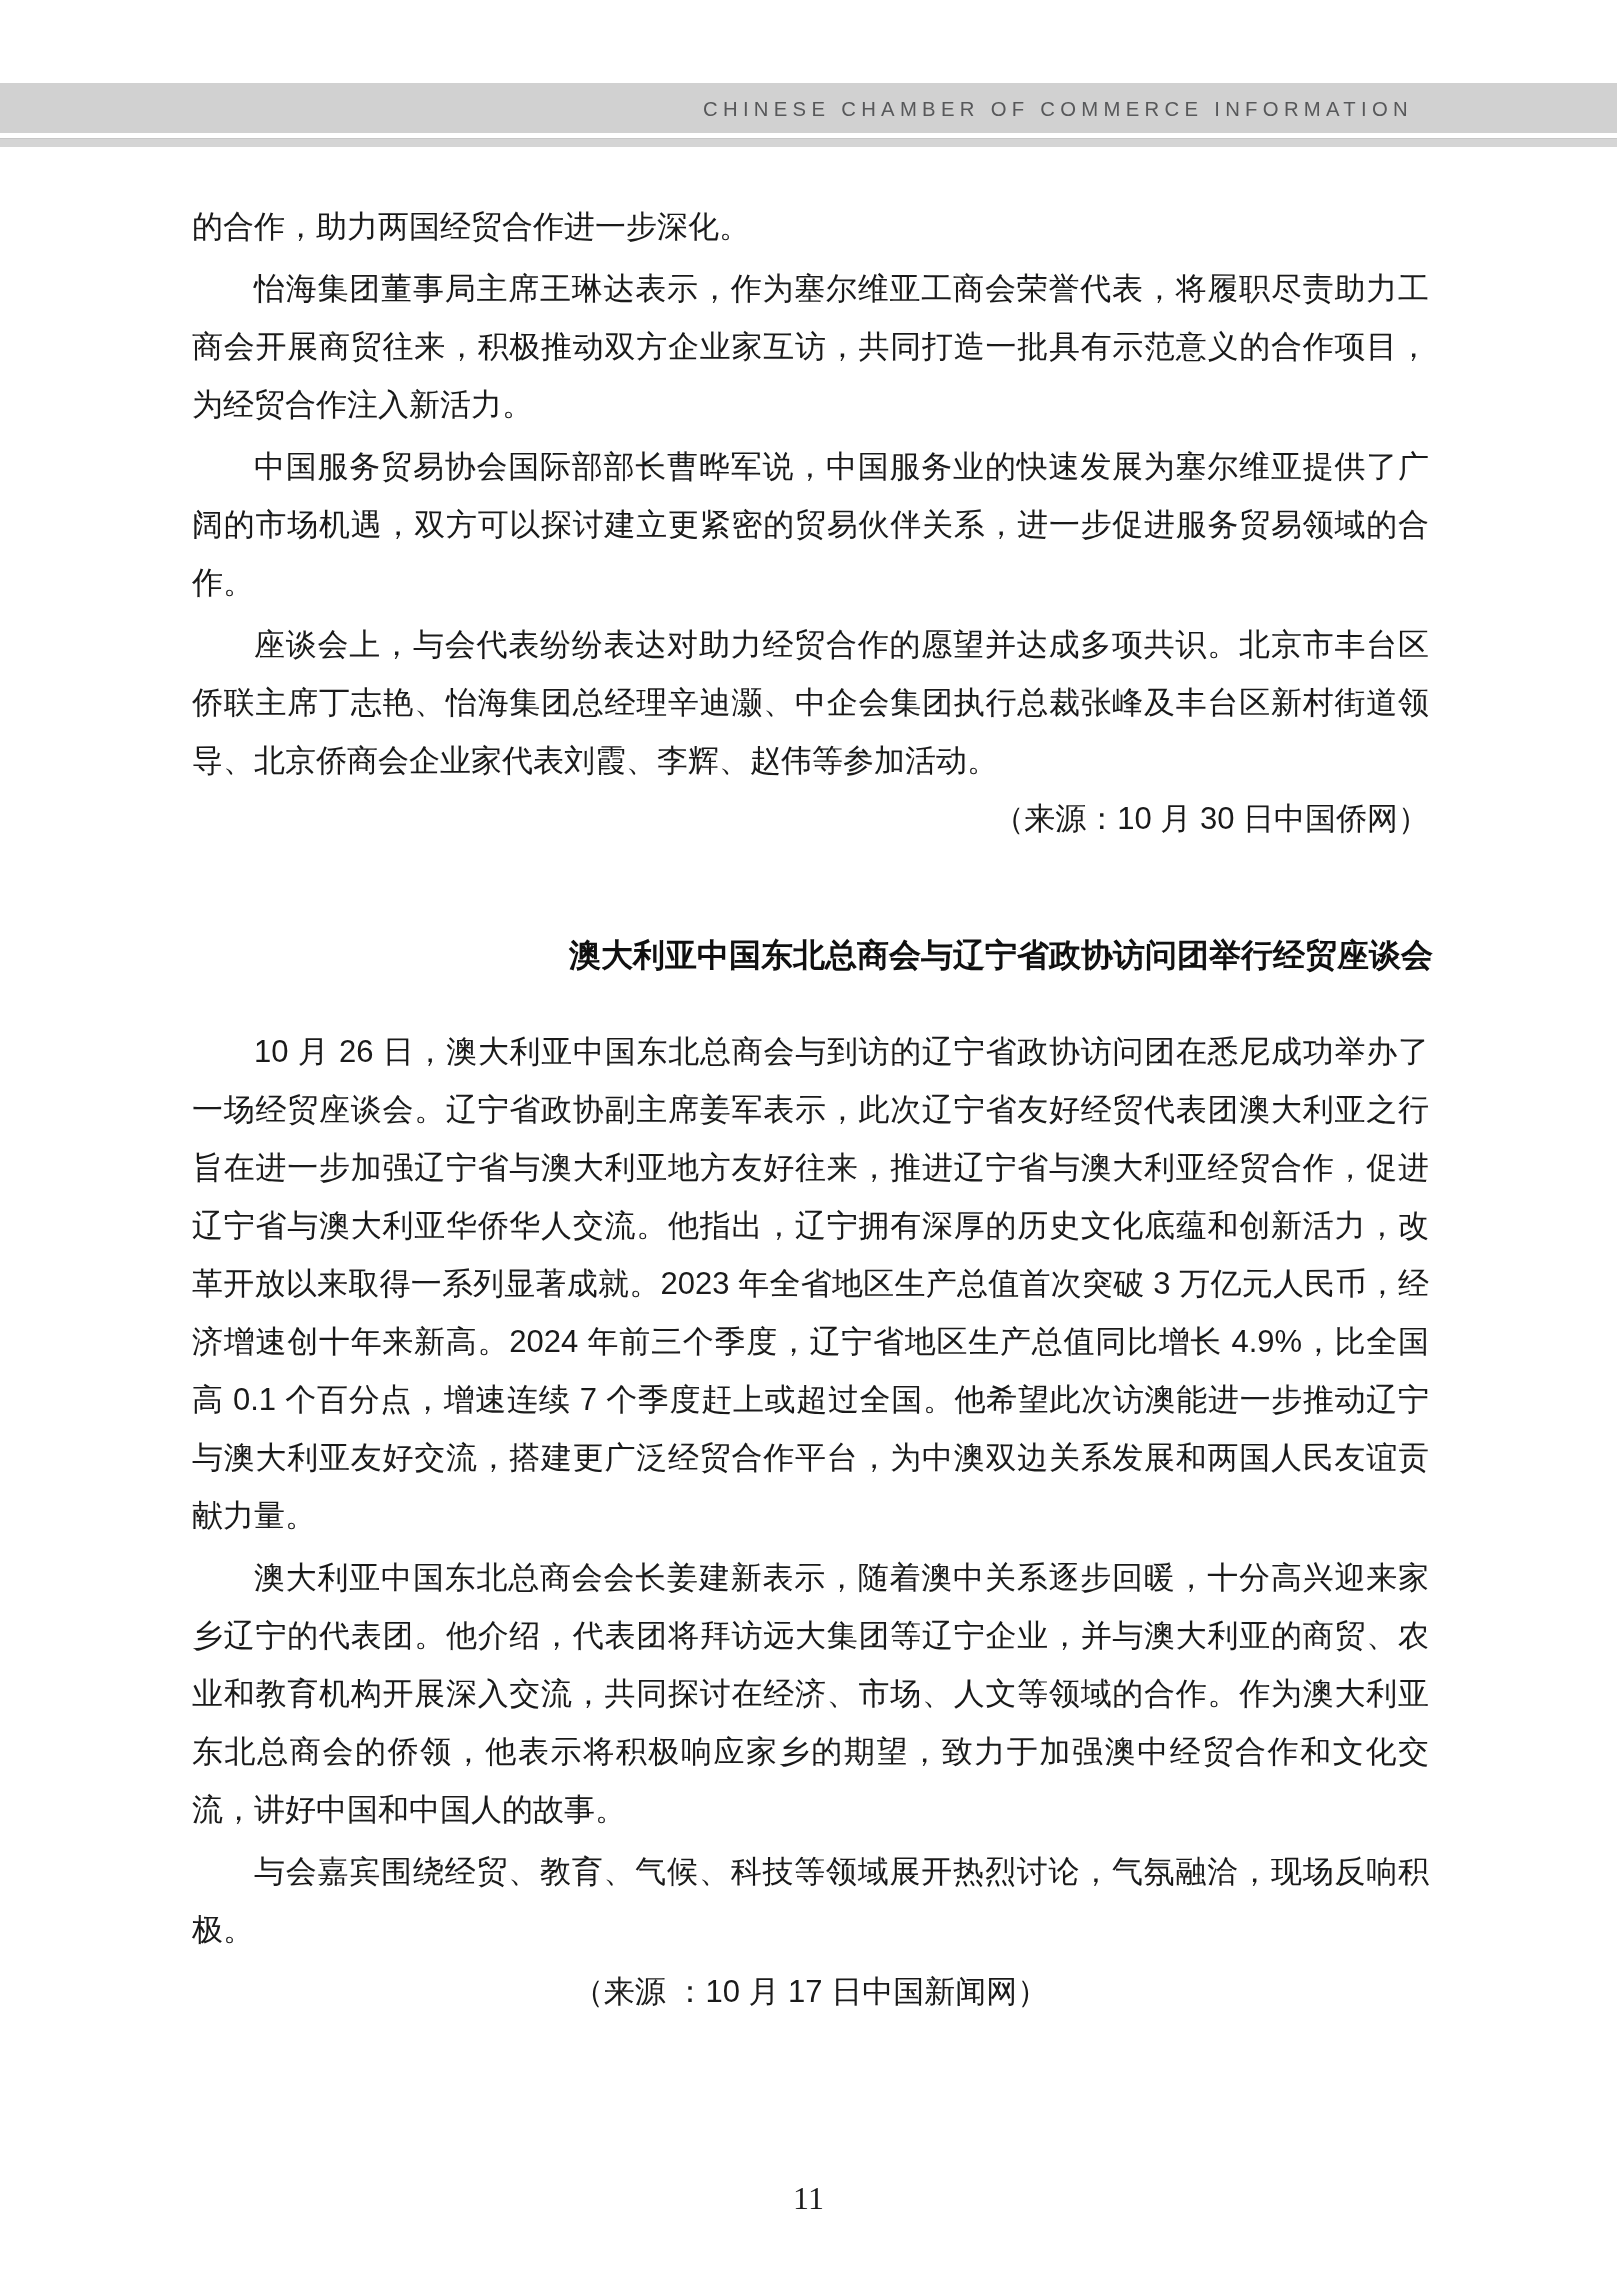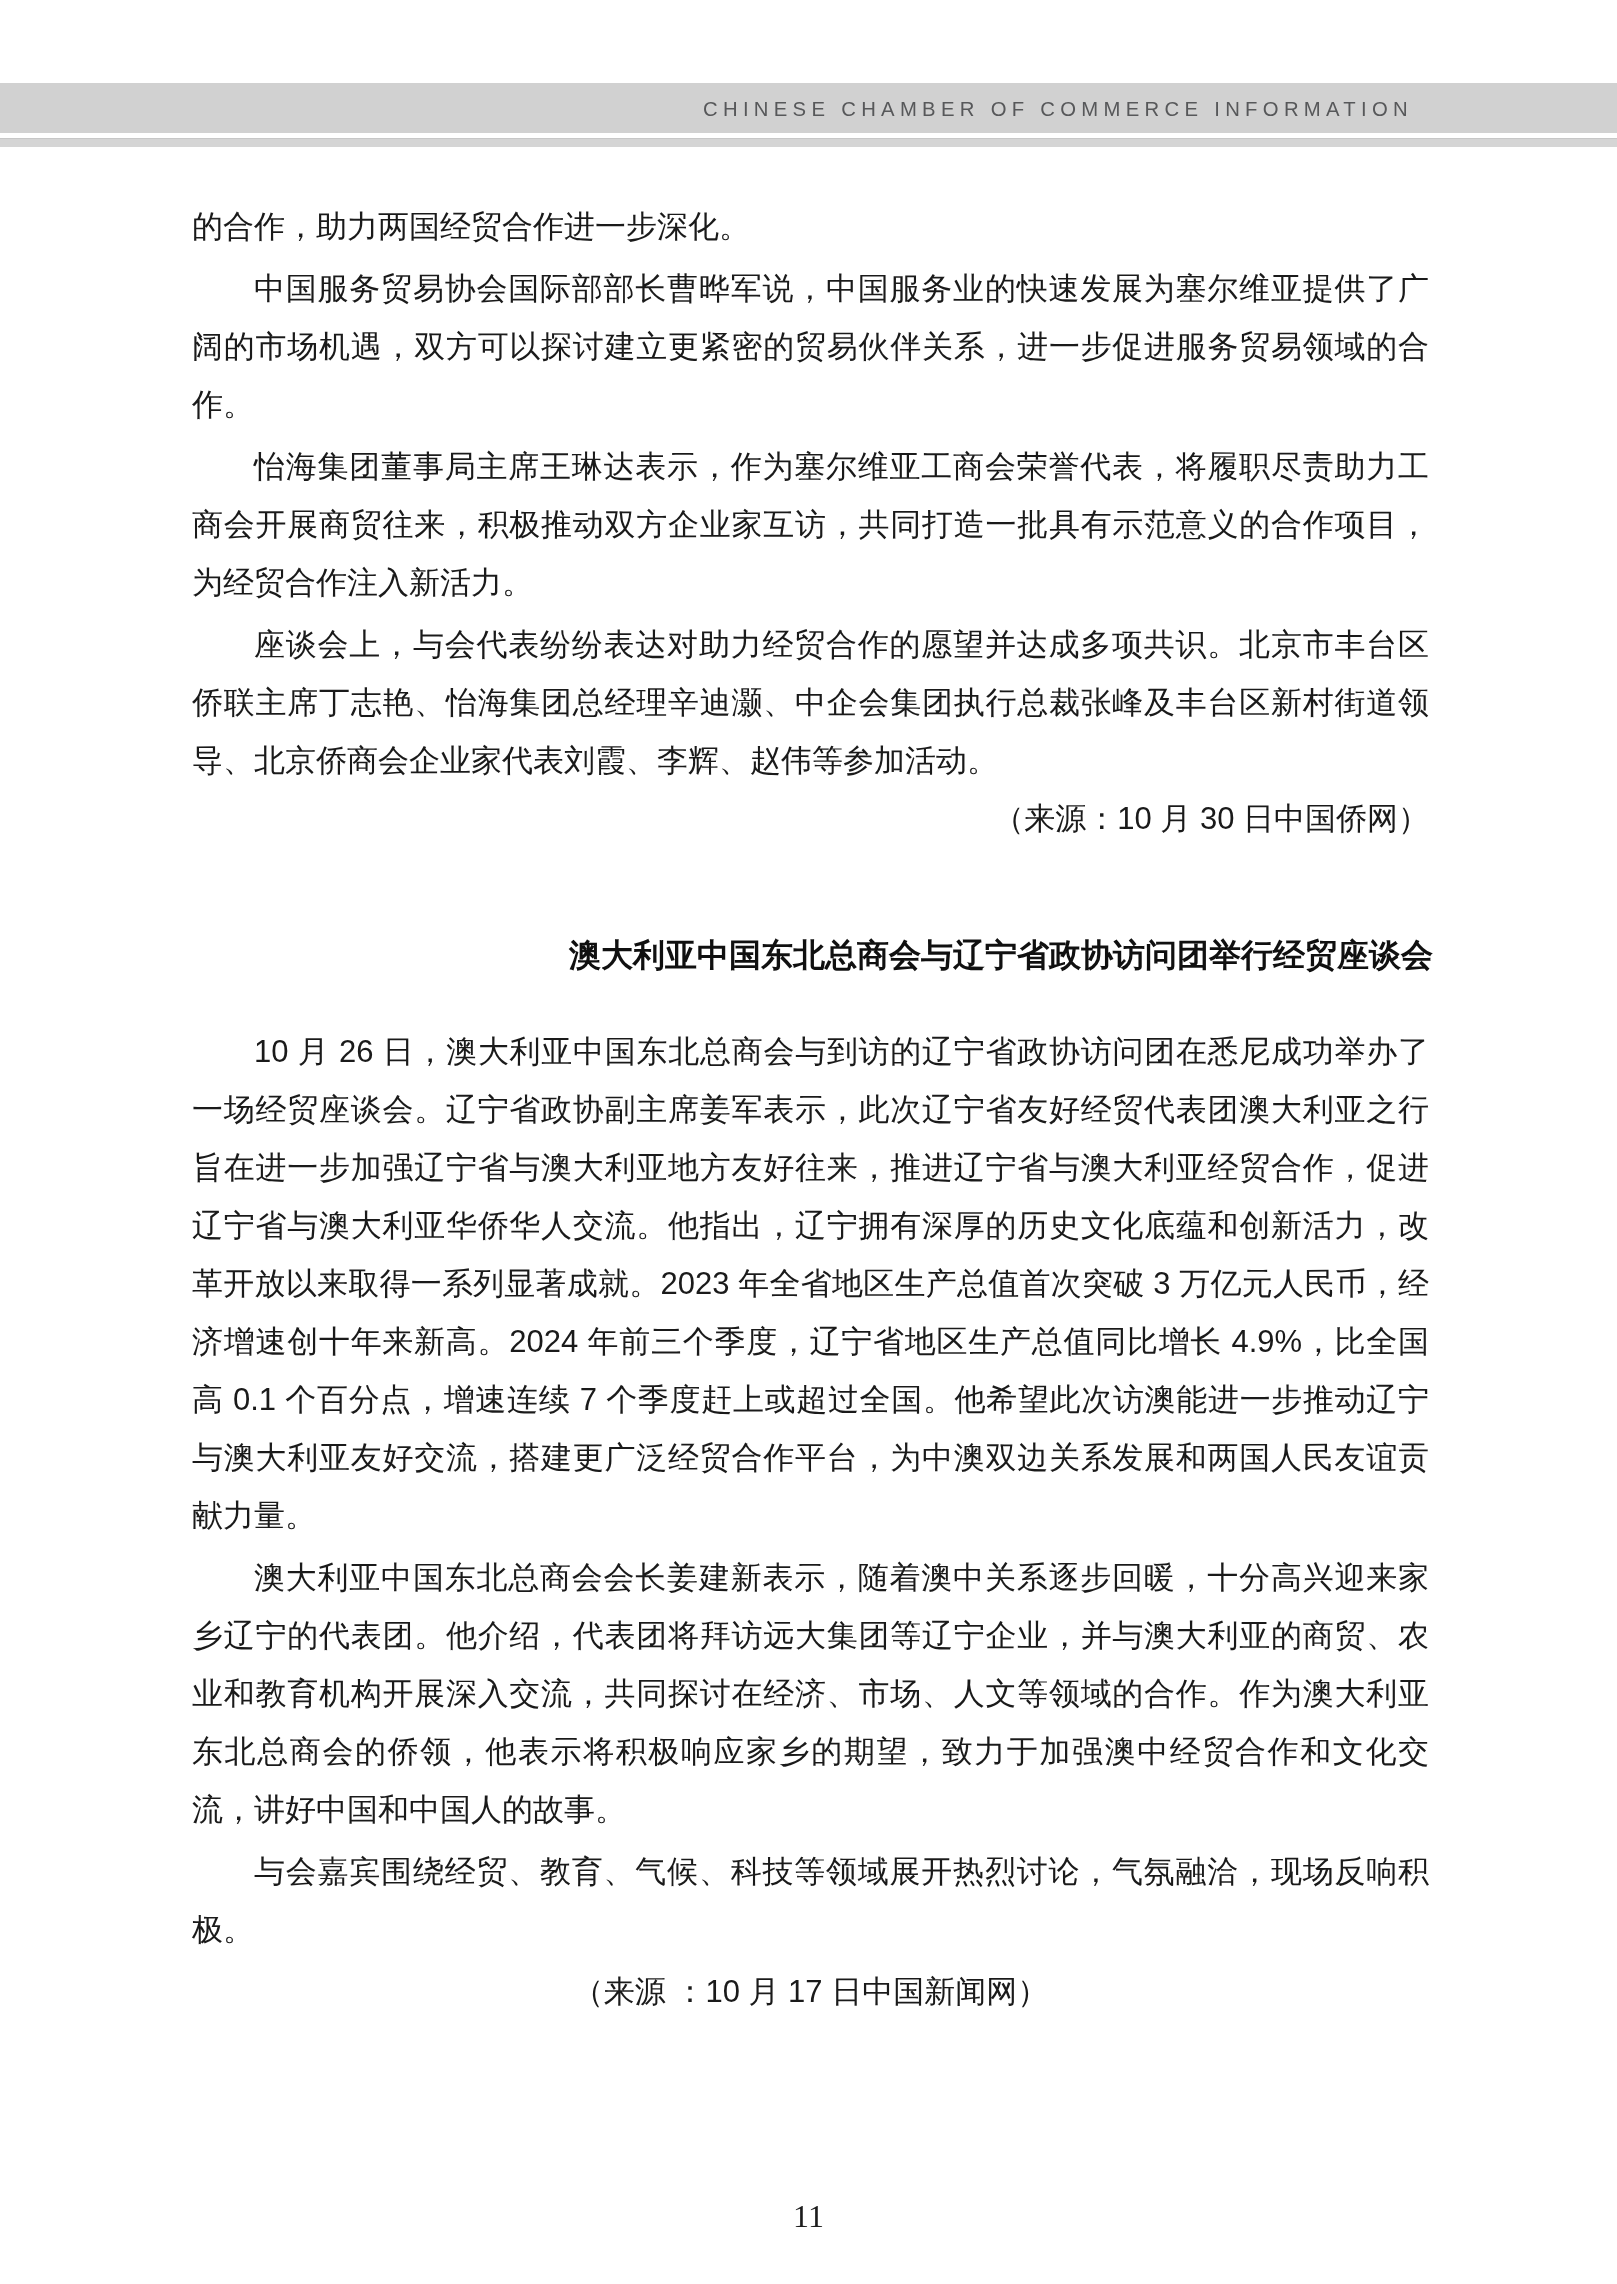--- a/index.html
+++ b/index.html
@@ -76,38 +76,37 @@
   
   .page-number {
     position: absolute;
     top: 2180px;
     left: 0;
     width: 100%;
     text-align: center;
     font-family: "Liberation Serif", serif;
     font-size: 32px;
     color: #1c1c1c;
-    margin-top: 18px;
   }
 </style>
 </head>
 <body>
 
 <div class="page">
 
   <div class="band-main">
     <span class="banner-text">CHINESE CHAMBER OF COMMERCE INFORMATION</span>
   </div>
   <div class="band-thin"></div>
 
   <div class="content">
 
     <p class="no-indent">的合作，助力两国经贸合作进一步深化。</p>
+    <p>怡海集团董事局主席王琳达表示，作为塞尔维亚工商会荣誉代表，将履职尽责助力工商会开展商贸往来，积极推动双方企业家互访，共同打造一批具有示范意义的合作项目，为经贸合作注入新活力。</p>
     <p>中国服务贸易协会国际部部长曹晔军说，中国服务业的快速发展为塞尔维亚提供了广阔的市场机遇，双方可以探讨建立更紧密的贸易伙伴关系，进一步促进服务贸易领域的合作。</p>
-    <p>怡海集团董事局主席王琳达表示，作为塞尔维亚工商会荣誉代表，将履职尽责助力工商会开展商贸往来，积极推动双方企业家互访，共同打造一批具有示范意义的合作项目，为经贸合作注入新活力。</p>
     <p>
       <span>座谈会上，与会代表纷纷表达对助力经贸合作的愿望并达成多项共识。北京市丰台区侨联主席丁志艳、怡海集团总经理辛迪灏、中企会集团执行总裁张峰及丰台区新村街道领导、北京侨商会企业家代表刘霞、李辉、赵伟等参加活动。</span>
       <span class="source-inline">（来源：10 月 30 日中国侨网）</span>
     </p>
 
     <h2 class="article-title">澳大利亚中国东北总商会与辽宁省政协访问团举行经贸座谈会</h2>
 
     <p>10 月 26 日，澳大利亚中国东北总商会与到访的辽宁省政协访问团在悉尼成功举办了一场经贸座谈会。辽宁省政协副主席姜军表示，此次辽宁省友好经贸代表团澳大利亚之行旨在进一步加强辽宁省与澳大利亚地方友好往来，推进辽宁省与澳大利亚经贸合作，促进辽宁省与澳大利亚华侨华人交流。他指出，辽宁拥有深厚的历史文化底蕴和创新活力，改革开放以来取得一系列显著成就。2023 年全省地区生产总值首次突破 3 万亿元人民币，经济增速创十年来新高。2024 年前三个季度，辽宁省地区生产总值同比增长 4.9%，比全国高 0.1 个百分点，增速连续 7 个季度赶上或超过全国。他希望此次访澳能进一步推动辽宁与澳大利亚友好交流，搭建更广泛经贸合作平台，为中澳双边关系发展和两国人民友谊贡献力量。</p>
     <p>澳大利亚中国东北总商会会长姜建新表示，随着澳中关系逐步回暖，十分高兴迎来家乡辽宁的代表团。他介绍，代表团将拜访远大集团等辽宁企业，并与澳大利亚的商贸、农业和教育机构开展深入交流，共同探讨在经济、市场、人文等领域的合作。作为澳大利亚东北总商会的侨领，他表示将积极响应家乡的期望，致力于加强澳中经贸合作和文化交流，讲好中国和中国人的故事。</p>
     <p>与会嘉宾围绕经贸、教育、气候、科技等领域展开热烈讨论，气氛融洽，现场反响积极。</p>

